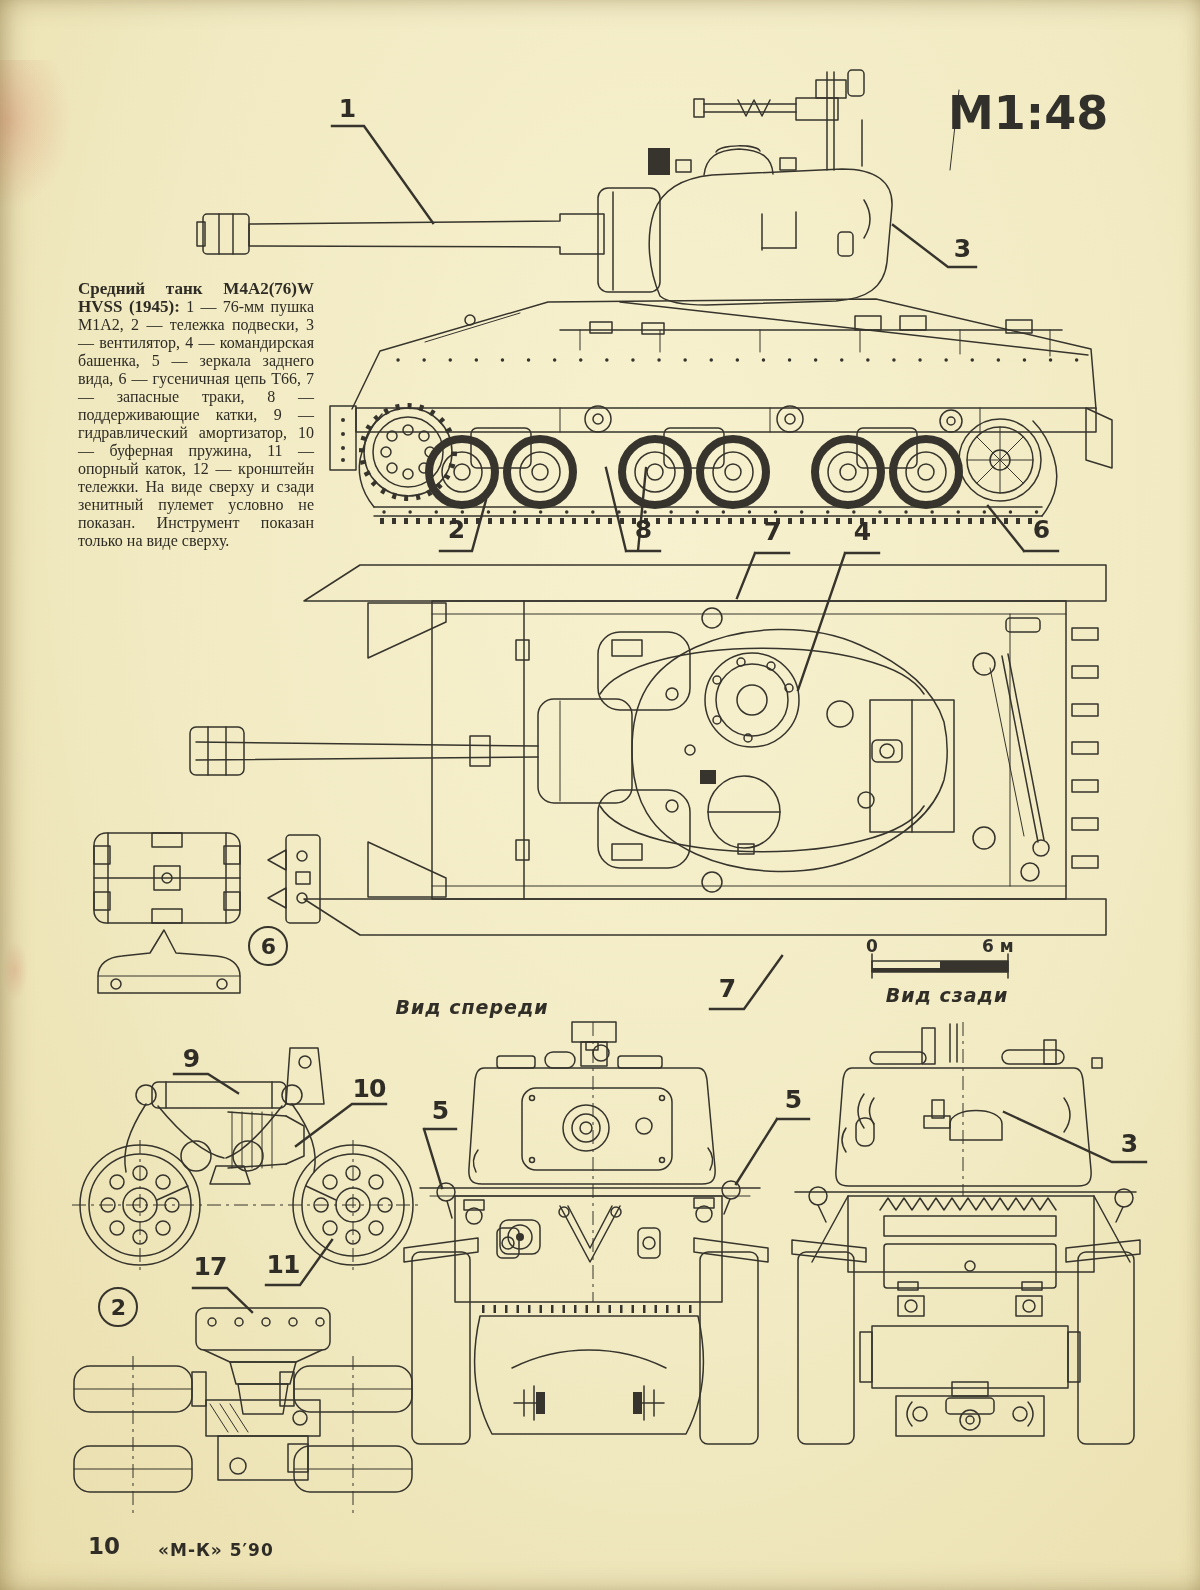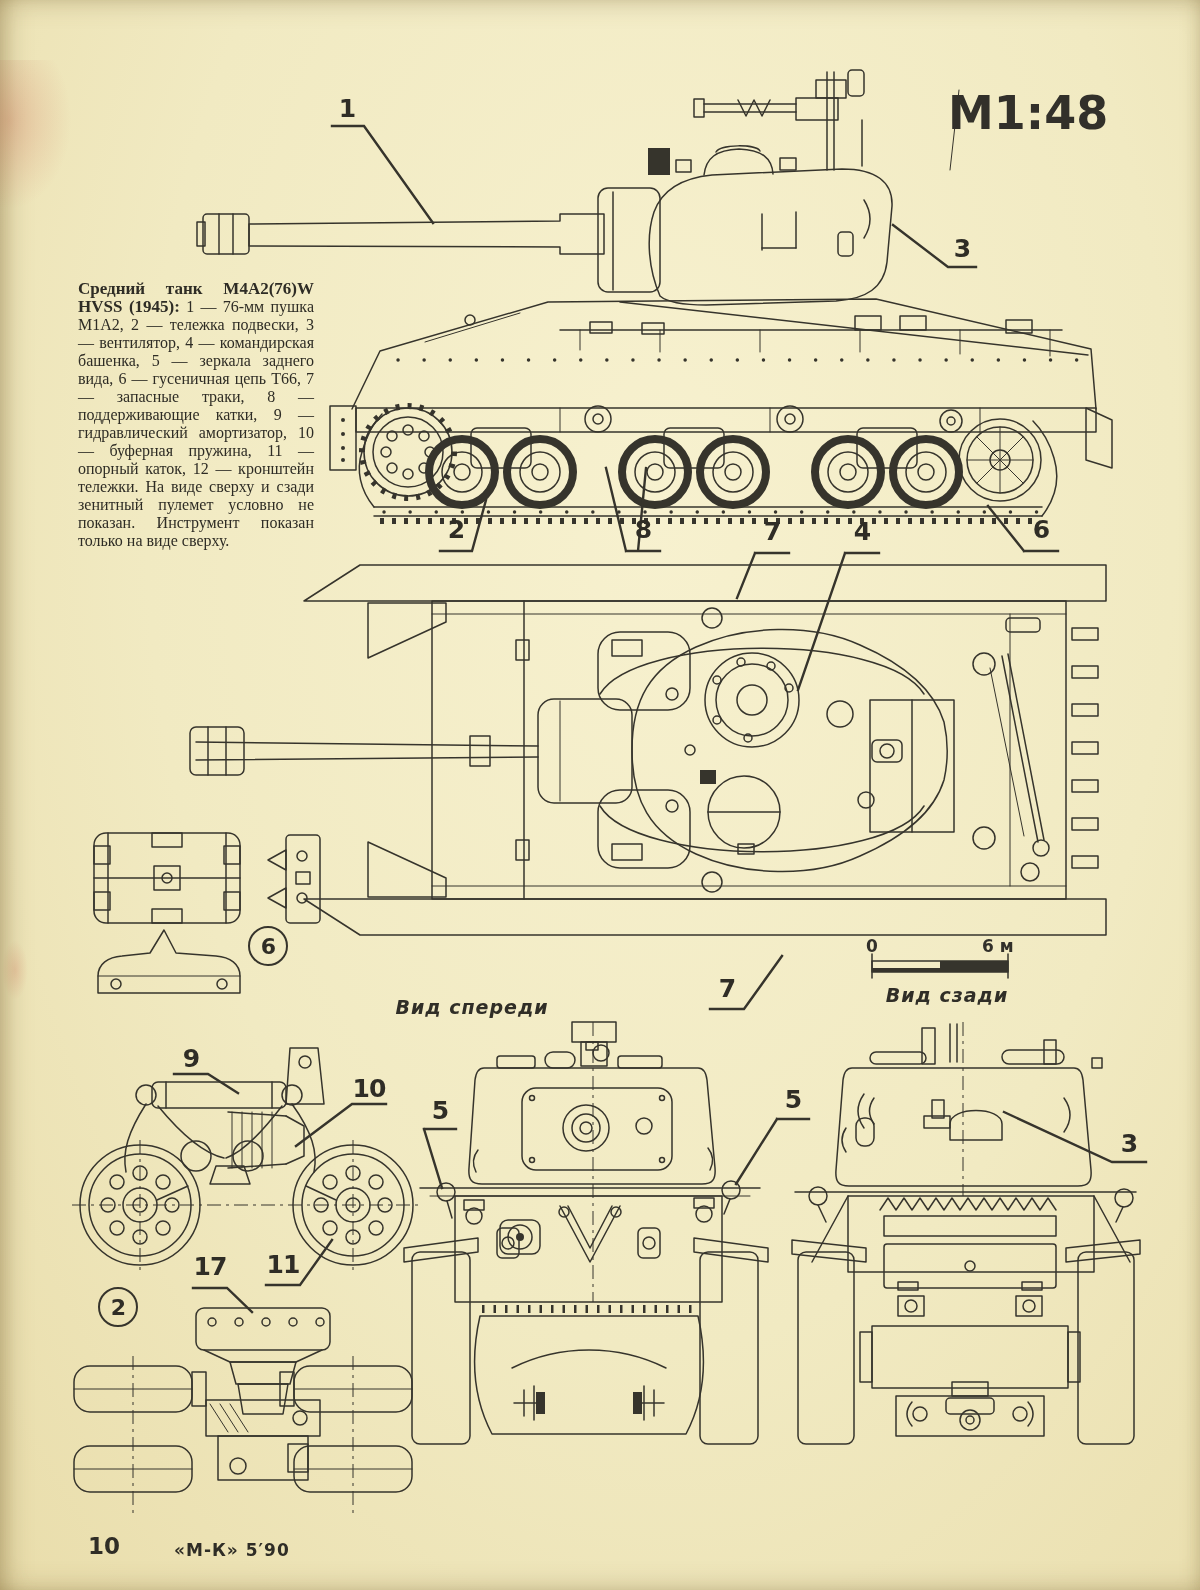--- a/index.html
+++ b/index.html
@@ -38,21 +38,21 @@
   .scale-label.cyan{color:#2fa3d8;}
   .desc{position:absolute;left:78px;top:280px;width:236px;
       font-family:"Liberation Serif", serif;font-size:16px;line-height:18px;
       text-align:justify;color:#2e2c25;}
   .desc .t{font-weight:700;font-size:17px;}
   .view-label{position:absolute;transform:translate(-50%,0);
       font:700 italic 19px "DejaVu Sans", sans-serif;color:#302e27;letter-spacing:1px;}
   .sb-num{position:absolute;font:700 17px "DejaVu Sans", sans-serif;color:#32302a;}
   .footer-num{position:absolute;left:88px;top:1533px;font:700 23px "DejaVu Sans", sans-serif;color:#2f2d26;}
   .footer-issue{position:absolute;left:158px;top:1540px;font:700 17px "DejaVu Sans", sans-serif;
-      color:#2f2d26;letter-spacing:1px;margin-left:16px;}
+      color:#2f2d26;letter-spacing:1px;}
 </style>
 </head>
 <body>
 
 <div class="page">
 
   <div class="smudge red"></div>
   <div class="smudge red2"></div>
 
   <svg class="art" viewBox="0 0 1200 1590">

